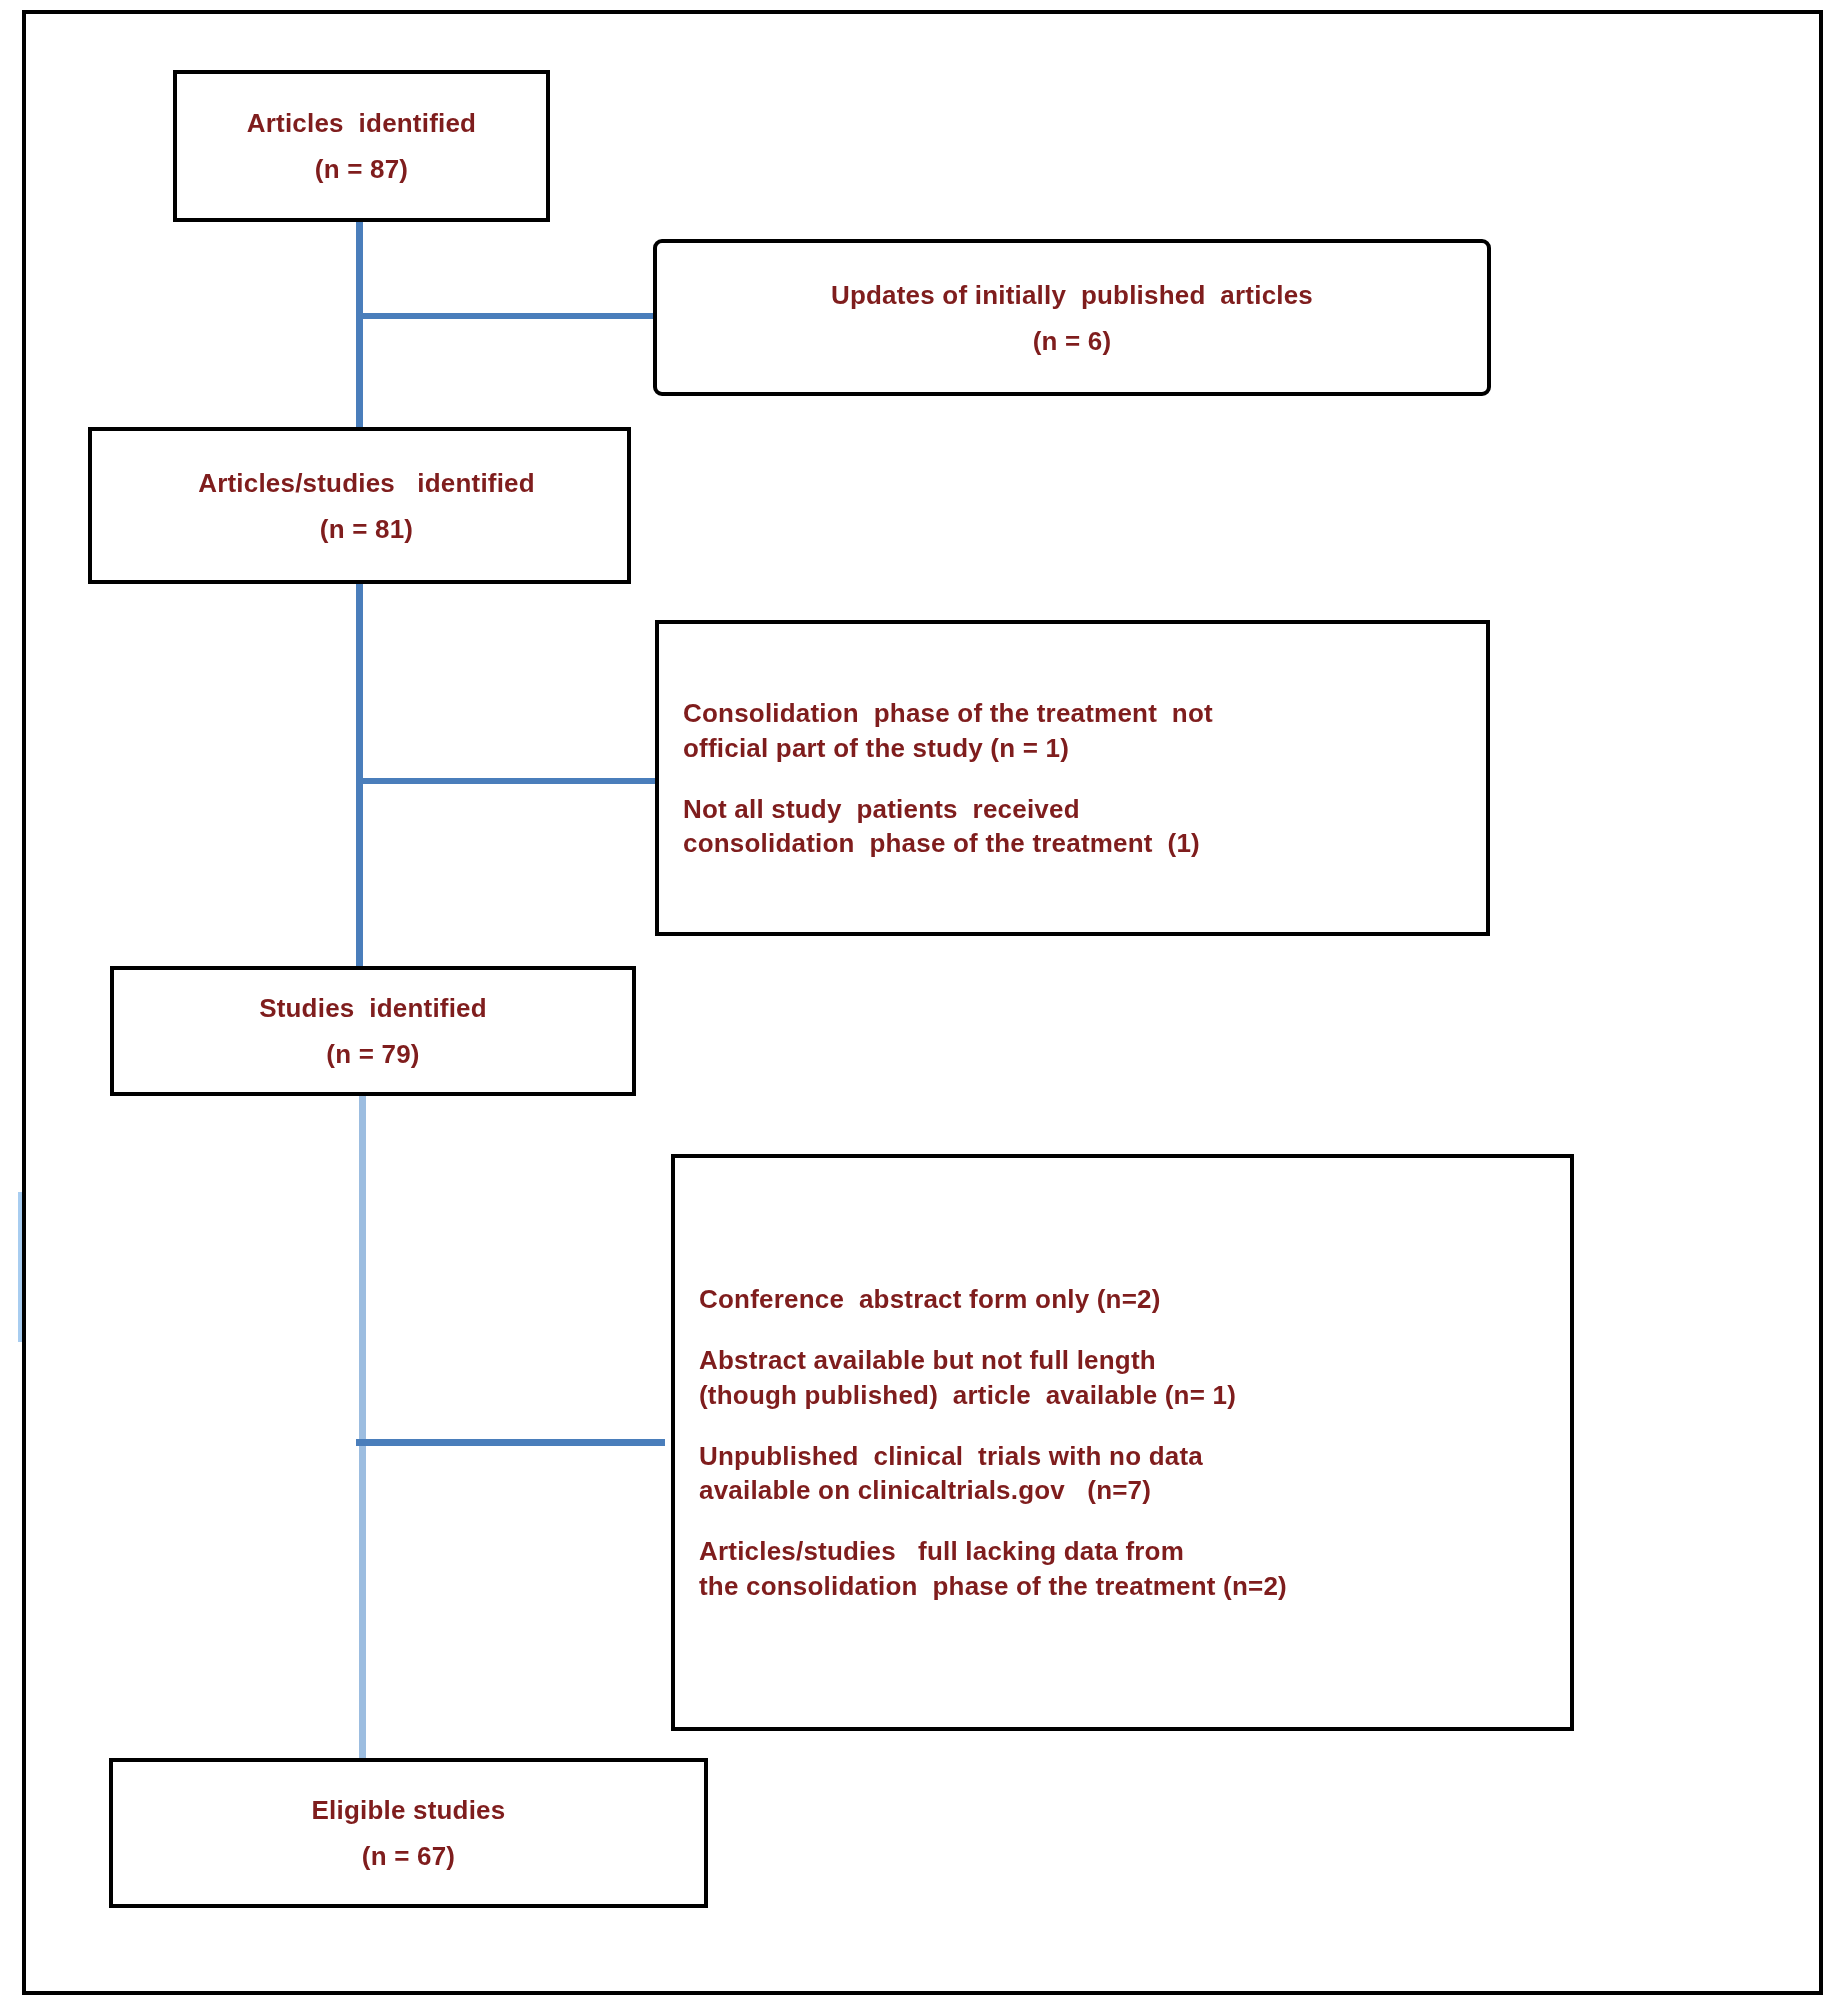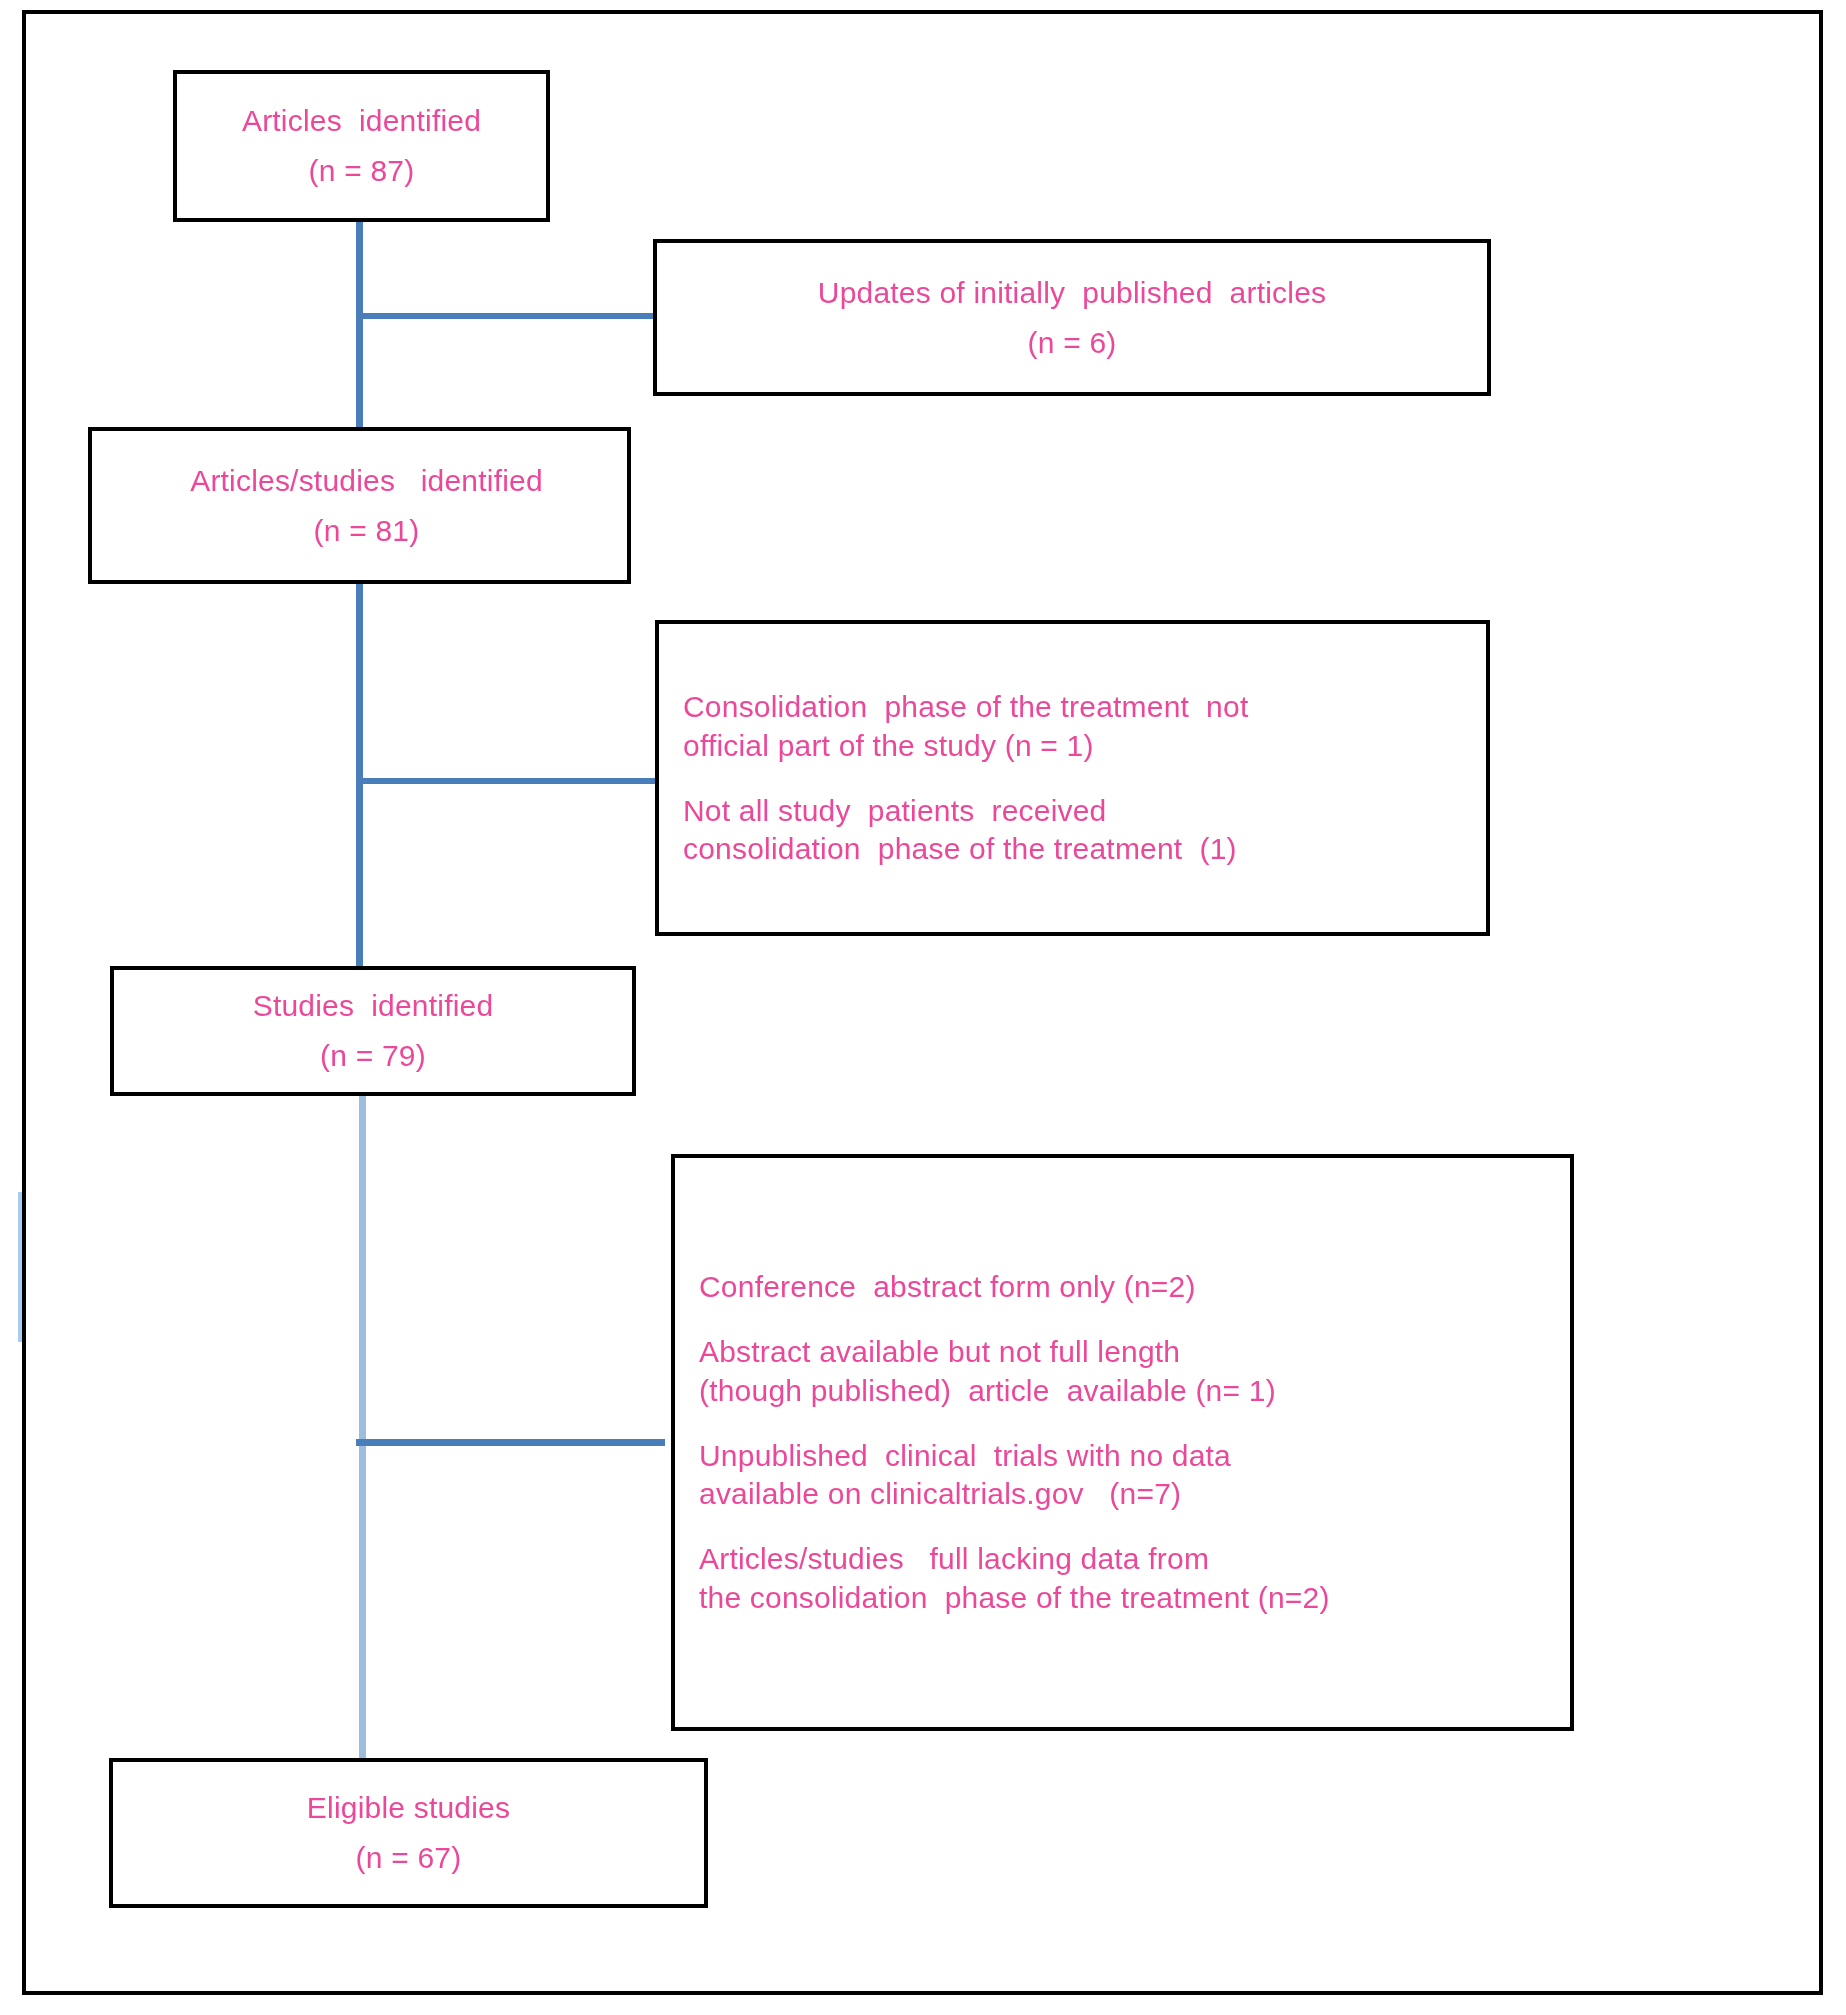--- a/index.html
+++ b/index.html
@@ -54,26 +54,27 @@
   }
   .node.center-node {
     align-items: center;
     text-align: center;
   }
   .node.left-node {
     align-items: flex-start;
     text-align: left;
   }
   .node-line {
-    font-size: 30px;
+    font-size: 26px;
     line-height: 1.0;
-    color: #ec4899;
+    color: #7f1d1d;
     white-space: pre;
     font-family: "Liberation Sans", sans-serif;
     letter-spacing: 0.2px;
+    font-weight: bold;
   }
   .center-node .node-line {
     width: 100%;
   }
   .center-node .node-line + .node-line {
     margin-top: 20px;
   }
   .left-node {
     padding-left: 24px;
     padding-right: 14.5px;
@@ -107,21 +108,21 @@
 
   <div class="conn-light" style="left:359px; top:1094px; width:6.8px; height:666px;"></div>
 
   <div class="conn" style="left:356px; top:1439px; width:309px; height:6.8px;"></div>
 
   <div class="node center-node" style="left:173px; top:70px; width:377px; height:152px;">
     <div class="node-line">Articles  identified</div>
     <div class="node-line">(n = 87)</div>
   </div>
 
-  <div class="node center-node" style="left:653px; top:239px; width:838px; height:157px;">
+  <div class="node center-node" style="left:653px; top:239px; width:838px; height:157px;border-radius:9px;">
     <div class="node-line">Updates of initially  published  articles</div>
     <div class="node-line">(n = 6)</div>
   </div>
 
   <div class="node center-node" style="left:88px; top:427px; width:543px; height:157px;padding-left:14px;">
     <div class="node-line">Articles/studies   identified</div>
     <div class="node-line">(n = 81)</div>
   </div>
 
   <div class="node left-node" style="left:655px; top:620px; width:835px; height:316px;">

